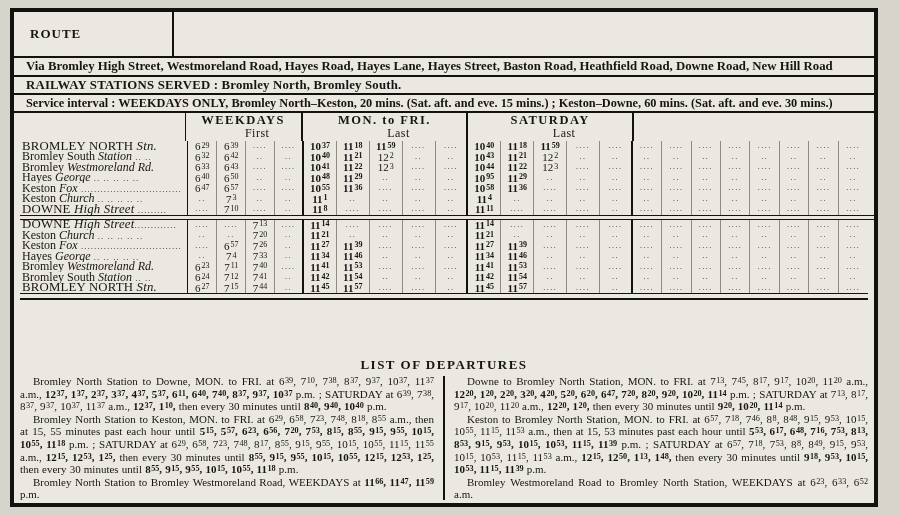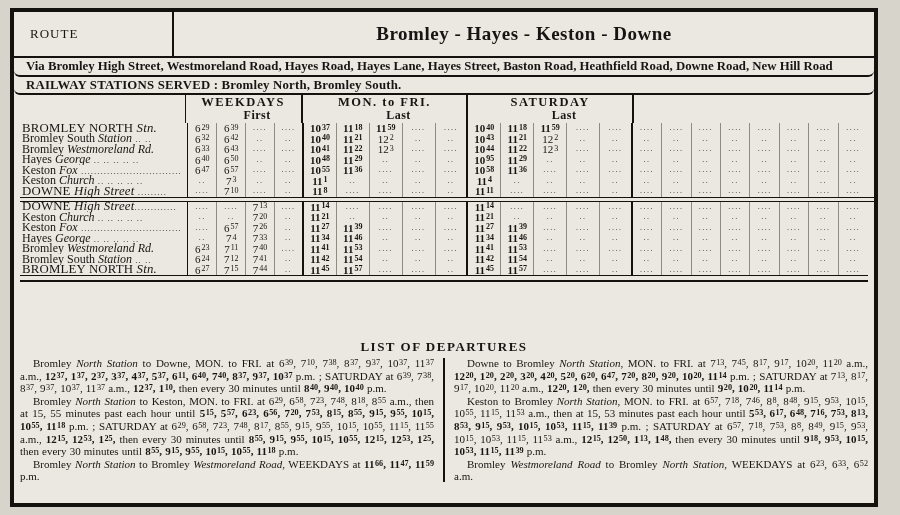--- a/index.html
+++ b/index.html
@@ -3,41 +3,41 @@
 <meta charset="utf-8">
 <style>
   html,body{margin:0;padding:0;}
   .page{width:900px;height:515px;background:#d7d4cc;position:relative;overflow:hidden;
         font-family:"Liberation Serif",serif;color:#171513;}
   .card{position:absolute;left:10px;top:8px;width:860px;height:491px;border:4px solid #14120f;
         background:#ebe8e1;overflow:hidden;}
   
   .hdr{display:flex;align-items:stretch;height:44px;border-bottom:2.5px solid #14120f;}
   .route{width:142px;display:flex;align-items:center;padding-left:16px;border-right:2px solid #14120f;}
-  .route-label{font-size:13px;font-weight:normal;letter-spacing:1px;}
+  .route-label{font-size:13px;font-weight:bold;letter-spacing:1px;}
   .route-num{font-size:30px;font-weight:bold;line-height:30px;}
   .route-sup{font-size:15px;font-weight:bold;vertical-align:10px;}
   .title-wrap{flex:1;display:flex;align-items:center;justify-content:center;}
   .title{font-size:19px;font-weight:bold;letter-spacing:0.5px;}
   .pm-box{width:128px;border-left:2px solid #14120f;display:flex;flex-direction:column;
           justify-content:center;text-align:center;font-weight:bold;font-size:11.5px;line-height:13px;}
   
-  .info{padding:1px 10px 0 12px;font-weight:bold;white-space:nowrap;overflow:hidden;border-radius:6px;}
+  .info{padding:1px 10px 0 12px;font-weight:bold;white-space:nowrap;overflow:hidden;}
   .via{font-size:12.8px;height:16px;border-bottom:2px solid #14120f;}
   .rail{font-size:12.8px;height:15px;border-bottom:2px solid #14120f;letter-spacing:0.2px;}
   .svc{font-size:12.3px;height:15px;border-bottom:2px solid #14120f;}
   
   .tt{padding:0 6px;}
   .tt-head{display:flex;height:28px;}
   .tt-head .sta-sp{width:166px;border-right:1.5px solid #14120f;}
   .tt-group{display:flex;flex-direction:column;align-items:center;justify-content:flex-start;
             font-weight:bold;border-right:2px solid #14120f;padding-top:1px;}
   .tt-group.last{border-right:none;}
   .tt-group .g1{font-size:12.5px;letter-spacing:1.5px;line-height:13px;}
-  .tt-group .g2{font-size:12px;letter-spacing:0.5px;line-height:12px;font-weight:700;padding-left:28px;}
+  .tt-group .g2{font-size:12px;letter-spacing:0.5px;line-height:12px;font-weight:400;padding-left:28px;}
   .tt-row{display:flex;height:10.5px;align-items:center;}
   .tt-sta{width:166px;border-right:1.5px solid #14120f;white-space:nowrap;overflow:hidden;
           font-size:12px;line-height:10px;padding-left:2px;}
   .tt-sta.big{font-size:12.8px;letter-spacing:0.2px;}
   .tt-sta i{font-style:italic;}
   .leader{font-size:9px;letter-spacing:1px;}
   .tt-cell{height:100%;display:flex;align-items:center;justify-content:center;
            border-right:1px solid #8f8b83;box-sizing:border-box;}
   .tt-cell.hv{border-right:2px solid #14120f;}
   .tt-cell.end{border-right:none;}
@@ -51,41 +51,39 @@
   
   .dep{margin-top:58px;}
   .dep-h{text-align:center;font-weight:bold;font-size:13px;letter-spacing:1.5px;line-height:14px;}
   .dep-cols{display:flex;margin-top:4px;padding:0 6px;}
   .dep-col{width:50%;box-sizing:border-box;}
   .dep-col.l{padding-right:9px;}
   .dep-col.r{padding-left:9px;}
   .dep-div{width:2px;background:#14120f;}
   .dep-p{margin:0;font-size:11px;line-height:10.6px;text-align:justify;text-indent:13px;
          word-spacing:0.4px;}
-  .dep-p .i{font-style:italic;}
+  .dep-p .i{}
   .dep-p .b{font-weight:bold;}
   .dep-p .mn{font-size:8.2px;position:relative;top:-2px;margin-left:0.5px;}
 </style>
 </head>
 <body>
 
 <div class="page">
   <div class="card">
 
     <div class="hdr">
       <div class="route">
         <span class="route-label">ROUTE</span>
       </div>
-      <div class="title-wrap">
-        <span class="title">Bromley - Hayes - Keston - Downe</span>
-      </div>
     </div>
 
     <div class="info via">Via Bromley High Street, Westmoreland Road, Hayes Road, Hayes Lane, Hayes Street, Baston Road, Heathfield Road, Downe Road, New Hill Road</div>
     <div class="info rail">RAILWAY STATIONS SERVED : Bromley North, Bromley South.</div>
+    <div class="info svc">Service interval :  WEEKDAYS ONLY, Bromley North–Keston, 20 mins. (Sat. aft. and eve. 15 mins.) ;  Keston–Downe, 60 mins. (Sat. aft. and eve. 30 mins.)</div>
 
     <div class="tt">
       <div class="tt-head" id="tt-head">
           <div class="sta-sp"></div>
           <div class="tt-group" style="width:116px">
        <span class="g1">WEEKDAYS</span>
        <span class="g2">First</span>
      </div>
           <div class="tt-group" style="width:165px">
        <span class="g1">MON. to FRI.</span>

